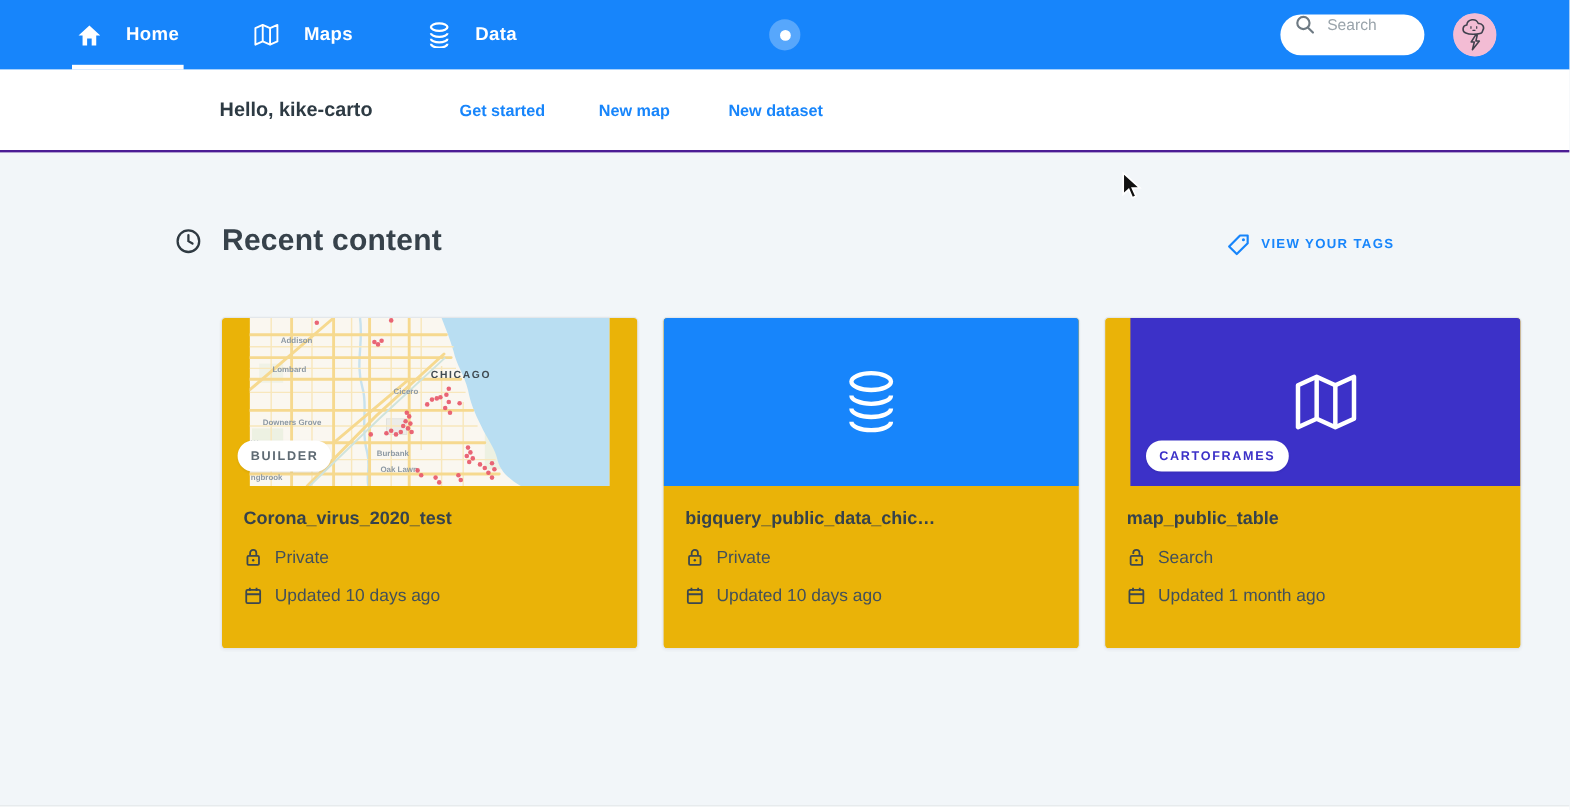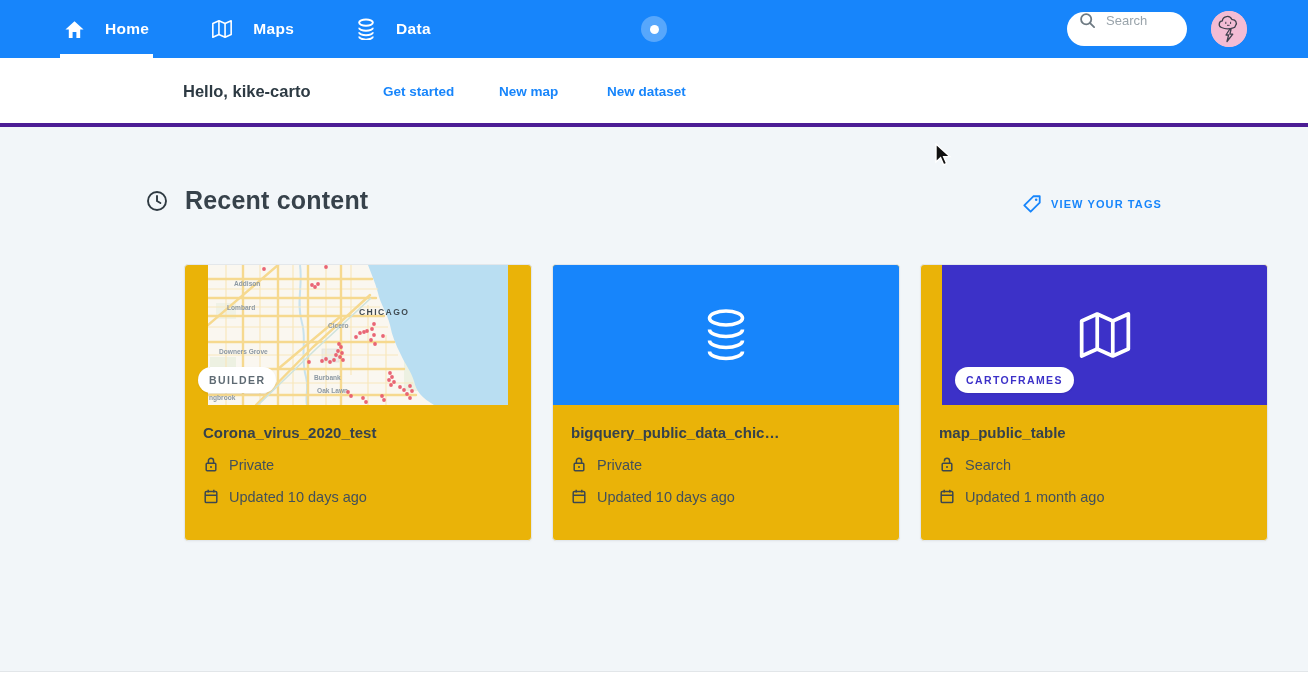--- a/index.html
+++ b/index.html
@@ -50,21 +50,21 @@
 
   .avatar {
     position:absolute; left:1211px; top:11px; width:36px; height:36px;
     border-radius:50%; background:#F3BCD4; cursor:pointer; overflow:hidden;
     display:flex; align-items:center; justify-content:center;
   }
 
   
   .subheader {
     position:absolute; top:58px; left:0; width:1308px; height:69px;
-    background:#fff; border-bottom:4px solid #4c1d95;
+    background:#fff; border-bottom:2px solid #4c1d95;
   }
   .greeting {
     position:absolute; left:183px; top:50%; transform:translateY(-50%);
     font-size:16.5px; font-weight:700; color:#2D3A43;
   }
   .subheader a.hlink {
     position:absolute; top:50%; transform:translateY(-50%);
     color:#1785FB; font-size:13.5px; font-weight:700; text-decoration:none; cursor:pointer;
   }
   .hlink.l1 { left:383px; } .hlink.l2 { left:499px; } .hlink.l3 { left:607px; }

